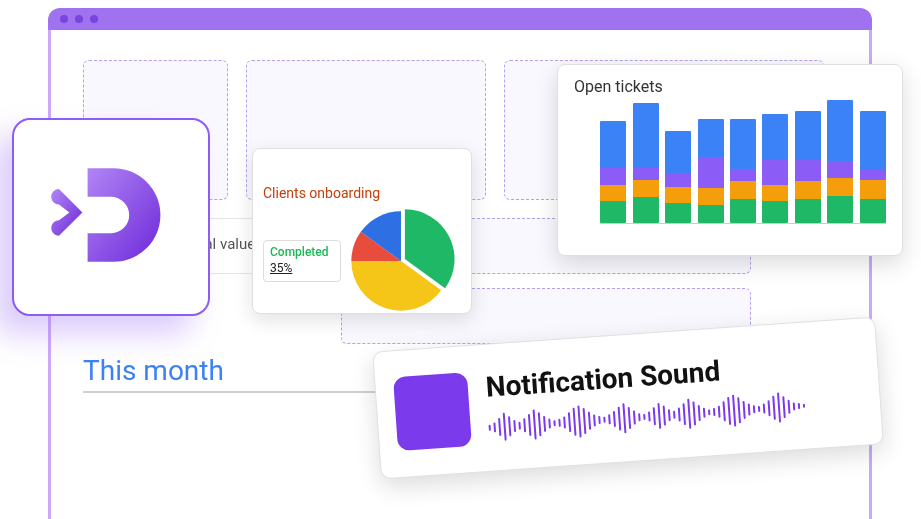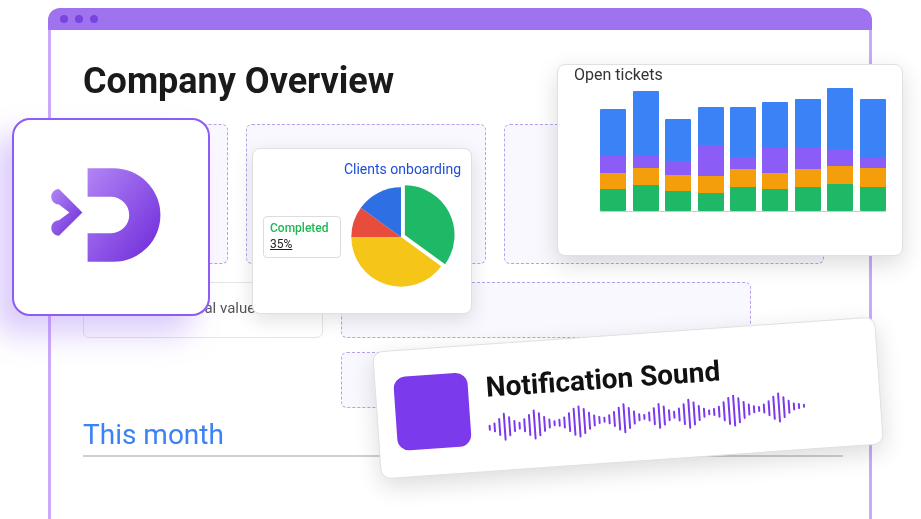--- a/index.html
+++ b/index.html
@@ -24,29 +24,29 @@
 
   .this-month { font-size: 28px; color: #3b82f6; font-weight: 400; margin-top: 10px; }
   .month-divider { height: 2px; background: #d0d0d0; margin-top: 4px; width: 760px; }
 
   
   .logo-card { position: absolute; left: 12px; top: 118px; width: 198px; height: 198px; background: #fff; border: 2px solid #8b5cf6; border-radius: 18px; box-shadow: -18px 18px 30px rgba(155,109,243,0.35); display: flex; align-items: center; justify-content: center; }
   .logo-card svg { width: 130px; height: 130px; }
 
   
   .onboard-card { position: absolute; left: 252px; top: 148px; width: 220px; height: 166px; background: #fff; border: 1px solid #e0e0e0; border-radius: 8px; box-shadow: 0 6px 20px rgba(0,0,0,0.12); padding: 12px 10px; }
-  .onboard-title { font-size: 14px; color: #1d4ed8; text-align: right; margin-bottom: 6px; }
+  .onboard-title { font-size: 14px; color: #c2410c; text-align: left; margin-bottom: 6px; margin-top: 24px; }
   .onboard-body { display: flex; align-items: center; gap: 6px; }
   .onboard-label-box { width: 78px; border: 1px solid #ddd; border-radius: 4px; padding: 4px 6px; font-size: 12px; line-height: 1.3; }
   .onboard-label-box .lbl { color: #1db954; font-weight: 500; }
   .onboard-label-box .pct { color: #222; text-decoration: underline; }
   .pie-wrap { position: relative; width: 108px; height: 108px; }
 
   
-  .tickets-card { position: absolute; left: 557px; top: 64px; width: 346px; height: 192px; background: #fff; border: 1px solid #e0e0e0; border-radius: 8px; box-shadow: 0 8px 24px rgba(0,0,0,0.14); padding: 0 16px 10px 16px; }
+  .tickets-card { position: absolute; left: 557px; top: 64px; width: 346px; height: 192px; background: #fff; border: 1px solid #e0e0e0; border-radius: 8px; box-shadow: 0 8px 24px rgba(0,0,0,0.14); padding: 12px 16px 10px 16px; }
   .tickets-title { font-size: 16px; color: #333; margin-bottom: 8px; }
   .tickets-chart { position: relative; height: 140px; }
   .yaxis { position: absolute; left: 0; top: 0; height: 120px; display: flex; flex-direction: column; justify-content: space-between; font-size: 10px; color: #777; }
   .plot { position: absolute; left: 26px; right: 0; top: 0; height: 120px; border-bottom: 1px solid #ccc; display: flex; align-items: flex-end; justify-content: space-around; gap: 6px; }
   .bar { width: 26px; display: flex; flex-direction: column-reverse; border-radius: 1px; overflow: hidden; }
   .seg { width: 100%; }
 
   
   .notif-card { position: absolute; left: 376px; top: 334px; width: 504px; height: 128px; background: #fff; border: 1px solid #e0e0e0; border-radius: 10px; box-shadow: 0 8px 24px rgba(0,0,0,0.14); transform: rotate(-4deg); padding: 14px 18px; display: flex; align-items: center; gap: 18px; }
   .notif-icon { width: 74px; height: 74px; background: #7c3aed; border-radius: 12px; flex-shrink: 0; }
@@ -62,21 +62,20 @@
 </head>
 <body>
 
 <div class="browser-frame">
   <div class="browser-top">
     <div class="browser-dot"></div>
     <div class="browser-dot"></div>
     <div class="browser-dot"></div>
   </div>
   <div class="browser-body">
-    <h1 class="page-title">Company Overview</h1>
 
     <div class="dash-row">
       <div class="dash-box box-a"></div>
       <div class="dash-box box-b"></div>
       <div class="dash-box box-c"></div>
     </div>
 
     <div class="row2">
       <div class="total-deal">
         <div class="total-deal-label">Total deal value</div>

